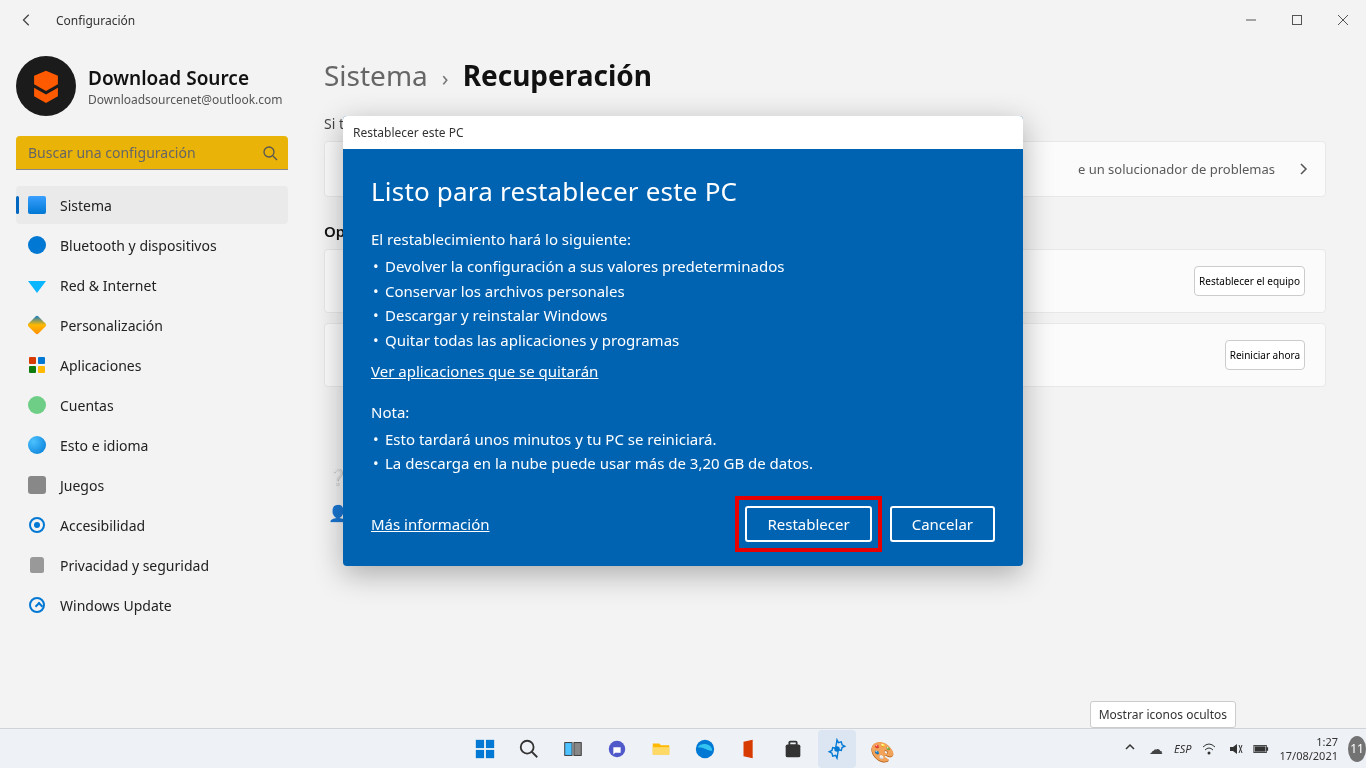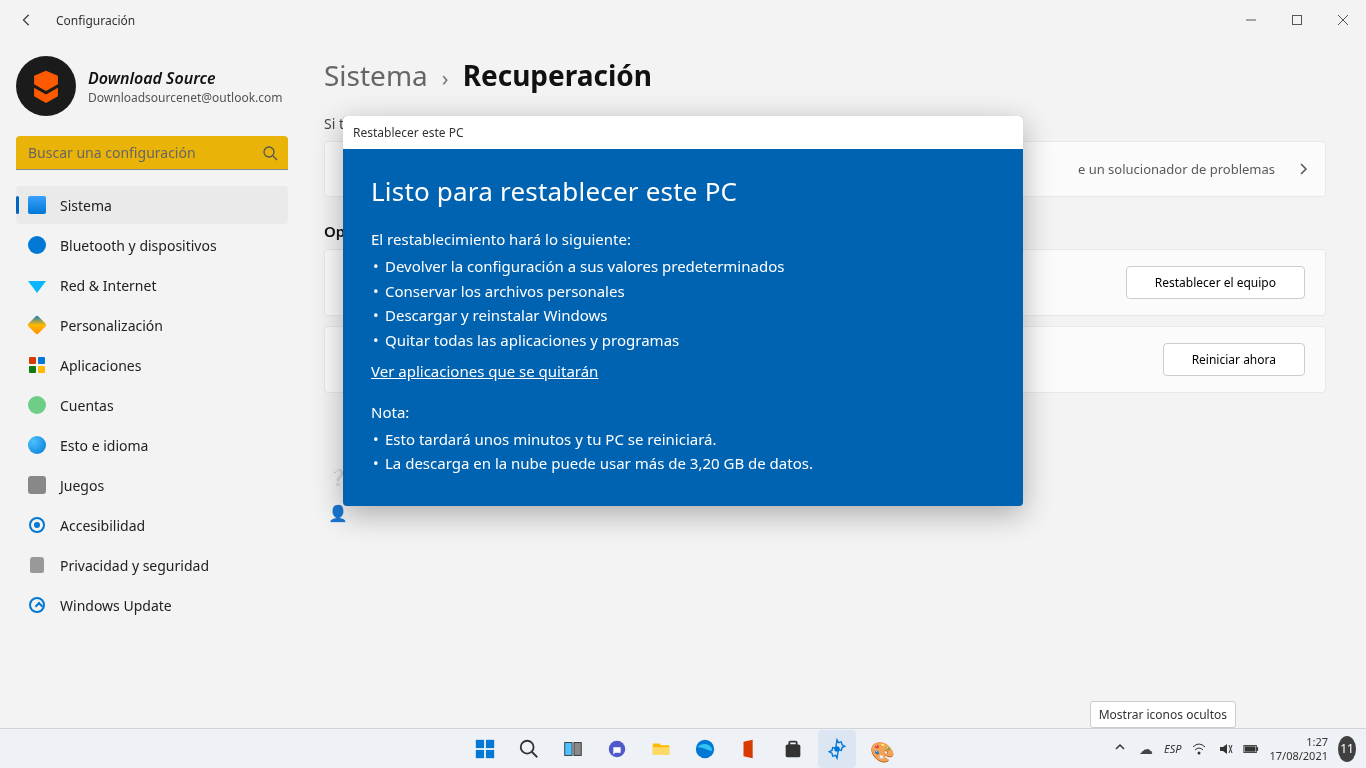--- a/index.html
+++ b/index.html
@@ -13,21 +13,21 @@
 .titlebar .win-btn { width: 46px; height: 40px; display:flex; align-items:center; justify-content:center; color:#555; cursor:pointer; }
 
 .main { display:flex; height: 688px; }
 
 
 .sidebar { width: 300px; padding: 8px 12px 0 16px; }
 .profile { display:flex; align-items:center; margin-bottom: 20px; margin-top: 8px;}
 .avatar { width: 60px; height: 60px; border-radius: 50%; background:#1b1b1b; display:flex; align-items:center; justify-content:center; position:relative; }
 .avatar svg { width:34px; height:34px; }
 .profile-text { margin-left: 12px; }
-.profile-name { font-weight: 600; font-size: 16px; color:#111;font-style:italic; }
+.profile-name { font-weight: 600; font-size: 19px; color:#111; }
 .profile-email { font-size: 12px; color:#555; }
 .searchbox { position:relative; margin-bottom: 16px;}
 .searchbox input { width: 100%; height: 34px; border: none; border-bottom: 1px solid #888; background: #eab308; border-radius: 4px 4px 0 0; padding: 0 34px 0 12px; font-size: 14px; color:#333; }
 .searchbox input::placeholder { color:#666; }
 .searchbox .search-icon { position:absolute; right:10px; top:8px; width:16px; height:16px; color:#555; }
 .nav-list { list-style:none; }
 .nav-item { height: 38px; display:flex; align-items:center; border-radius: 4px; padding-left: 12px; cursor:pointer; font-size: 14px; color:#222; position:relative; margin-bottom:2px;}
 .nav-item.active { background:#eaeaea; }
 .nav-item.active::before { content:""; position:absolute; left:0; top:10px; bottom:10px; width:3px; background:#0067c0; border-radius:2px; }
 .nav-item .ico { width:18px; height:18px; margin-right:14px; display:flex; align-items:center; justify-content:center; }
@@ -56,21 +56,21 @@
 .breadcrumb { display:flex; align-items:baseline; gap:14px; margin-bottom: 20px;}
 .breadcrumb .bc-parent { font-size: 28px; color:#666; }
 .breadcrumb .bc-sep { font-size: 22px; color:#777; }
 .breadcrumb .bc-current { font-size: 28px; font-weight:700; color:#111; }
 .sub { font-size:14px; color:#444; margin-bottom:8px;}
 .card { background:#fbfbfb; border:1px solid #e8e8e8; border-radius:4px; padding:18px 20px; display:flex; align-items:center; margin-bottom:24px; position:relative;}
 .card .card-desc { font-size:13px; color:#5a5a5a; margin-left:auto; margin-right:30px;}
 .card .chev { position:absolute; right:16px; color:#555;}
 .section-h { font-size:15px; font-weight:600; color:#111; margin-bottom:8px;}
 .row-card { background:#fbfbfb; border:1px solid #e8e8e8; border-radius:4px; padding:16px 20px; display:flex; align-items:center; margin-bottom:10px;}
-.row-card .btn { margin-left:auto; background:#fff; border:1px solid #ccc; border-radius:4px; padding:7px 28px; font-size:12px; cursor:pointer;}
+.row-card .btn { margin-left:auto; background:#fff; border:1px solid #ccc; border-radius:4px; padding:7px 4px; font-size:10px; cursor:pointer;}
 
 
 .dialog { position:absolute; left:343px; top:116px; width:680px; background:#0063b1; border-radius:4px; box-shadow:0 8px 30px rgba(0,0,0,.3); z-index:100; color:#fff; }
 .dialog-header { background:#fff; color:#333; padding: 8px 10px; font-size:12px; border-radius:4px 4px 0 0; }
 .dialog-body { padding: 24px 28px 24px 28px; }
 .dialog-title { font-size: 26px; font-weight:400; margin-bottom:18px; letter-spacing:.2px;}
 .dialog-body p { font-size:15px; line-height:1.65;}
 .dialog-body ul { list-style:none; margin:2px 0 6px 0;}
 .dialog-body ul li { font-size:15px; line-height:1.65; padding-left:14px; position:relative;}
 .dialog-body ul li::before { content:"•"; position:absolute; left:2px;}
@@ -81,25 +81,25 @@
 .dialog-footer .spacer { flex:1;}
 .dbtn { border:2px solid #fff; background:transparent; color:#fff; font-size:15px; padding:6px 20px; border-radius:3px; cursor:pointer;}
 .highlight-box { position:absolute; inset:-10px; border:4px solid #e80000; pointer-events:none;}
 
 
 .taskbar { position:absolute; bottom:0; left:0; right:0; height:40px; background:#eef2f6; border-top:1px solid #d0d4d8; display:flex; align-items:center; }
 .taskbar-center { position:absolute; left:50%; transform:translateX(-50%); display:flex; gap:6px;}
 .tbicon { width:38px; height:38px; display:flex; align-items:center; justify-content:center; border-radius:4px; cursor:pointer;}
 .tbicon.active { background:#dbe6f2;}
 .tbicon svg, .tbicon .emoji { width:22px; height:22px; font-size:20px;}
-.sys-tray { margin-left:auto; display:flex; align-items:center; gap:10px; padding-right:10px; font-size:11px; color:#333;}
+.sys-tray { margin-left:auto; display:flex; align-items:center; gap:10px; font-size:11px; color:#333;}
 .sys-tray .tooltip { position:absolute; right:130px; bottom:40px; background:#fff; border:1px solid #ccc; padding:4px 8px; font-size:12px; white-space:nowrap; border-radius:3px;}
 .sys-tray .clock { text-align:right; line-height:1.2; font-size:11px;}
 .sys-tray .tray-ico { width:16px; height:16px; display:flex; align-items:center; justify-content:center; font-size:14px; color:#444;}
-.notif-badge { width:18px;height:26px;background:#404040;color:#fff;border-radius:50%;font-size:12px;display:flex;align-items:center;justify-content:center;}
+.notif-badge { width:18px;height:26px;background:#737373;color:#fff;border-radius:50%;font-size:12px;display:flex;align-items:center;justify-content:center;}
 .chev-up { width:14px; cursor:pointer;}
 
 .help-icons { position:absolute; left:328px; top:466px; color:#555;}
 .help-icons div { margin-bottom:14px; font-size:16px;}
 
 </style>
 </head>
 <body>
 
 <div class="titlebar">
@@ -257,20 +257,29 @@
       </ul>
     <span class="dialog-link">Ver aplicaciones que se quitarán</span>
     <div class="note-block">
       <p>Nota:</p>
       <ul id="note-bullets">
           <li>Esto tardará unos minutos y tu PC se reiniciará.</li>
           <li>La descarga en la nube puede usar más de 3,20 GB de datos.</li>
         </ul>
     </div>
   </div>
+  <div class="dialog-footer">
+    <span class="more">Más información</span>
+    <span class="spacer"></span>
+    <span class="primary-wrap dbtn-wrap" style="position:relative;">
+      <button class="dbtn">Restablecer</button>
+      <span class="highlight-box"></span>
+    </span>
+    <button class="dbtn">Cancelar</button>
+  </div>
 </div>
 
 <div class="taskbar">
   <div class="taskbar-center">
     <div class="tbicon">
         <svg viewBox="0 0 24 24">
           <rect x="2" y="2" width="9" height="9" fill="#0078d4"></rect>
           <rect x="13" y="2" width="9" height="9" fill="#0078d4"></rect>
           <rect x="2" y="13" width="9" height="9" fill="#0078d4"></rect>
           <rect x="13" y="13" width="9" height="9" fill="#0078d4"></rect>

